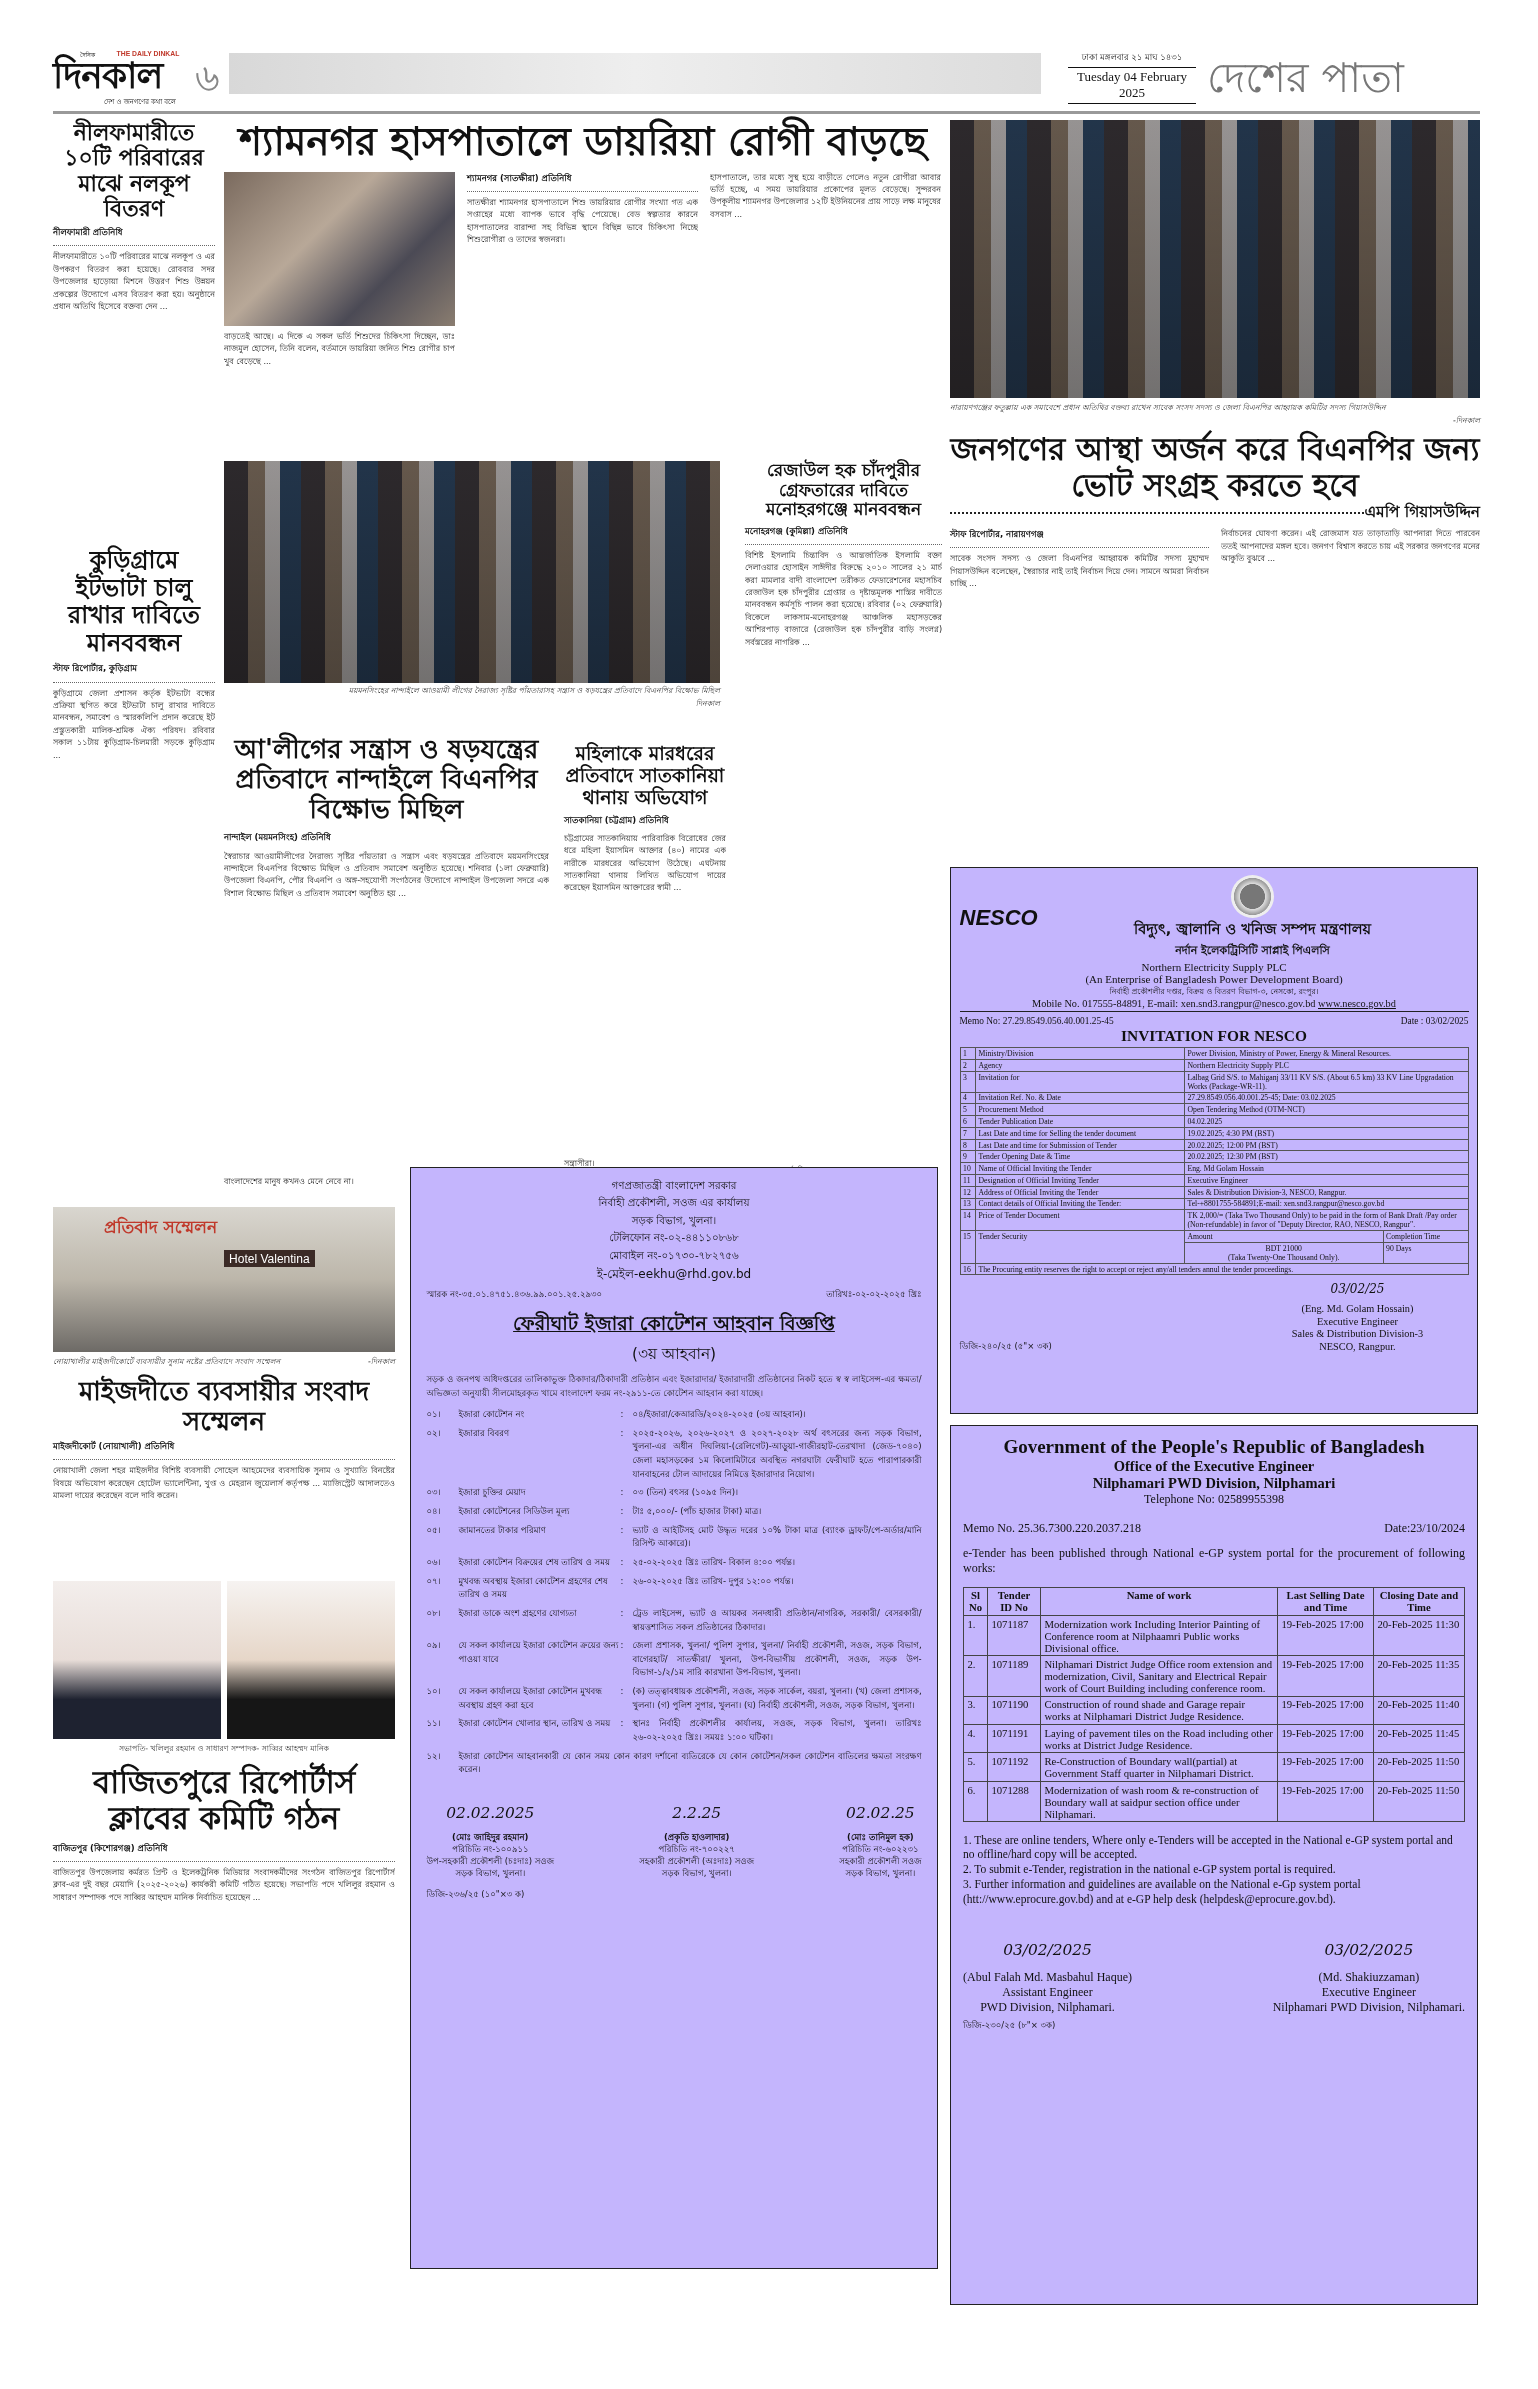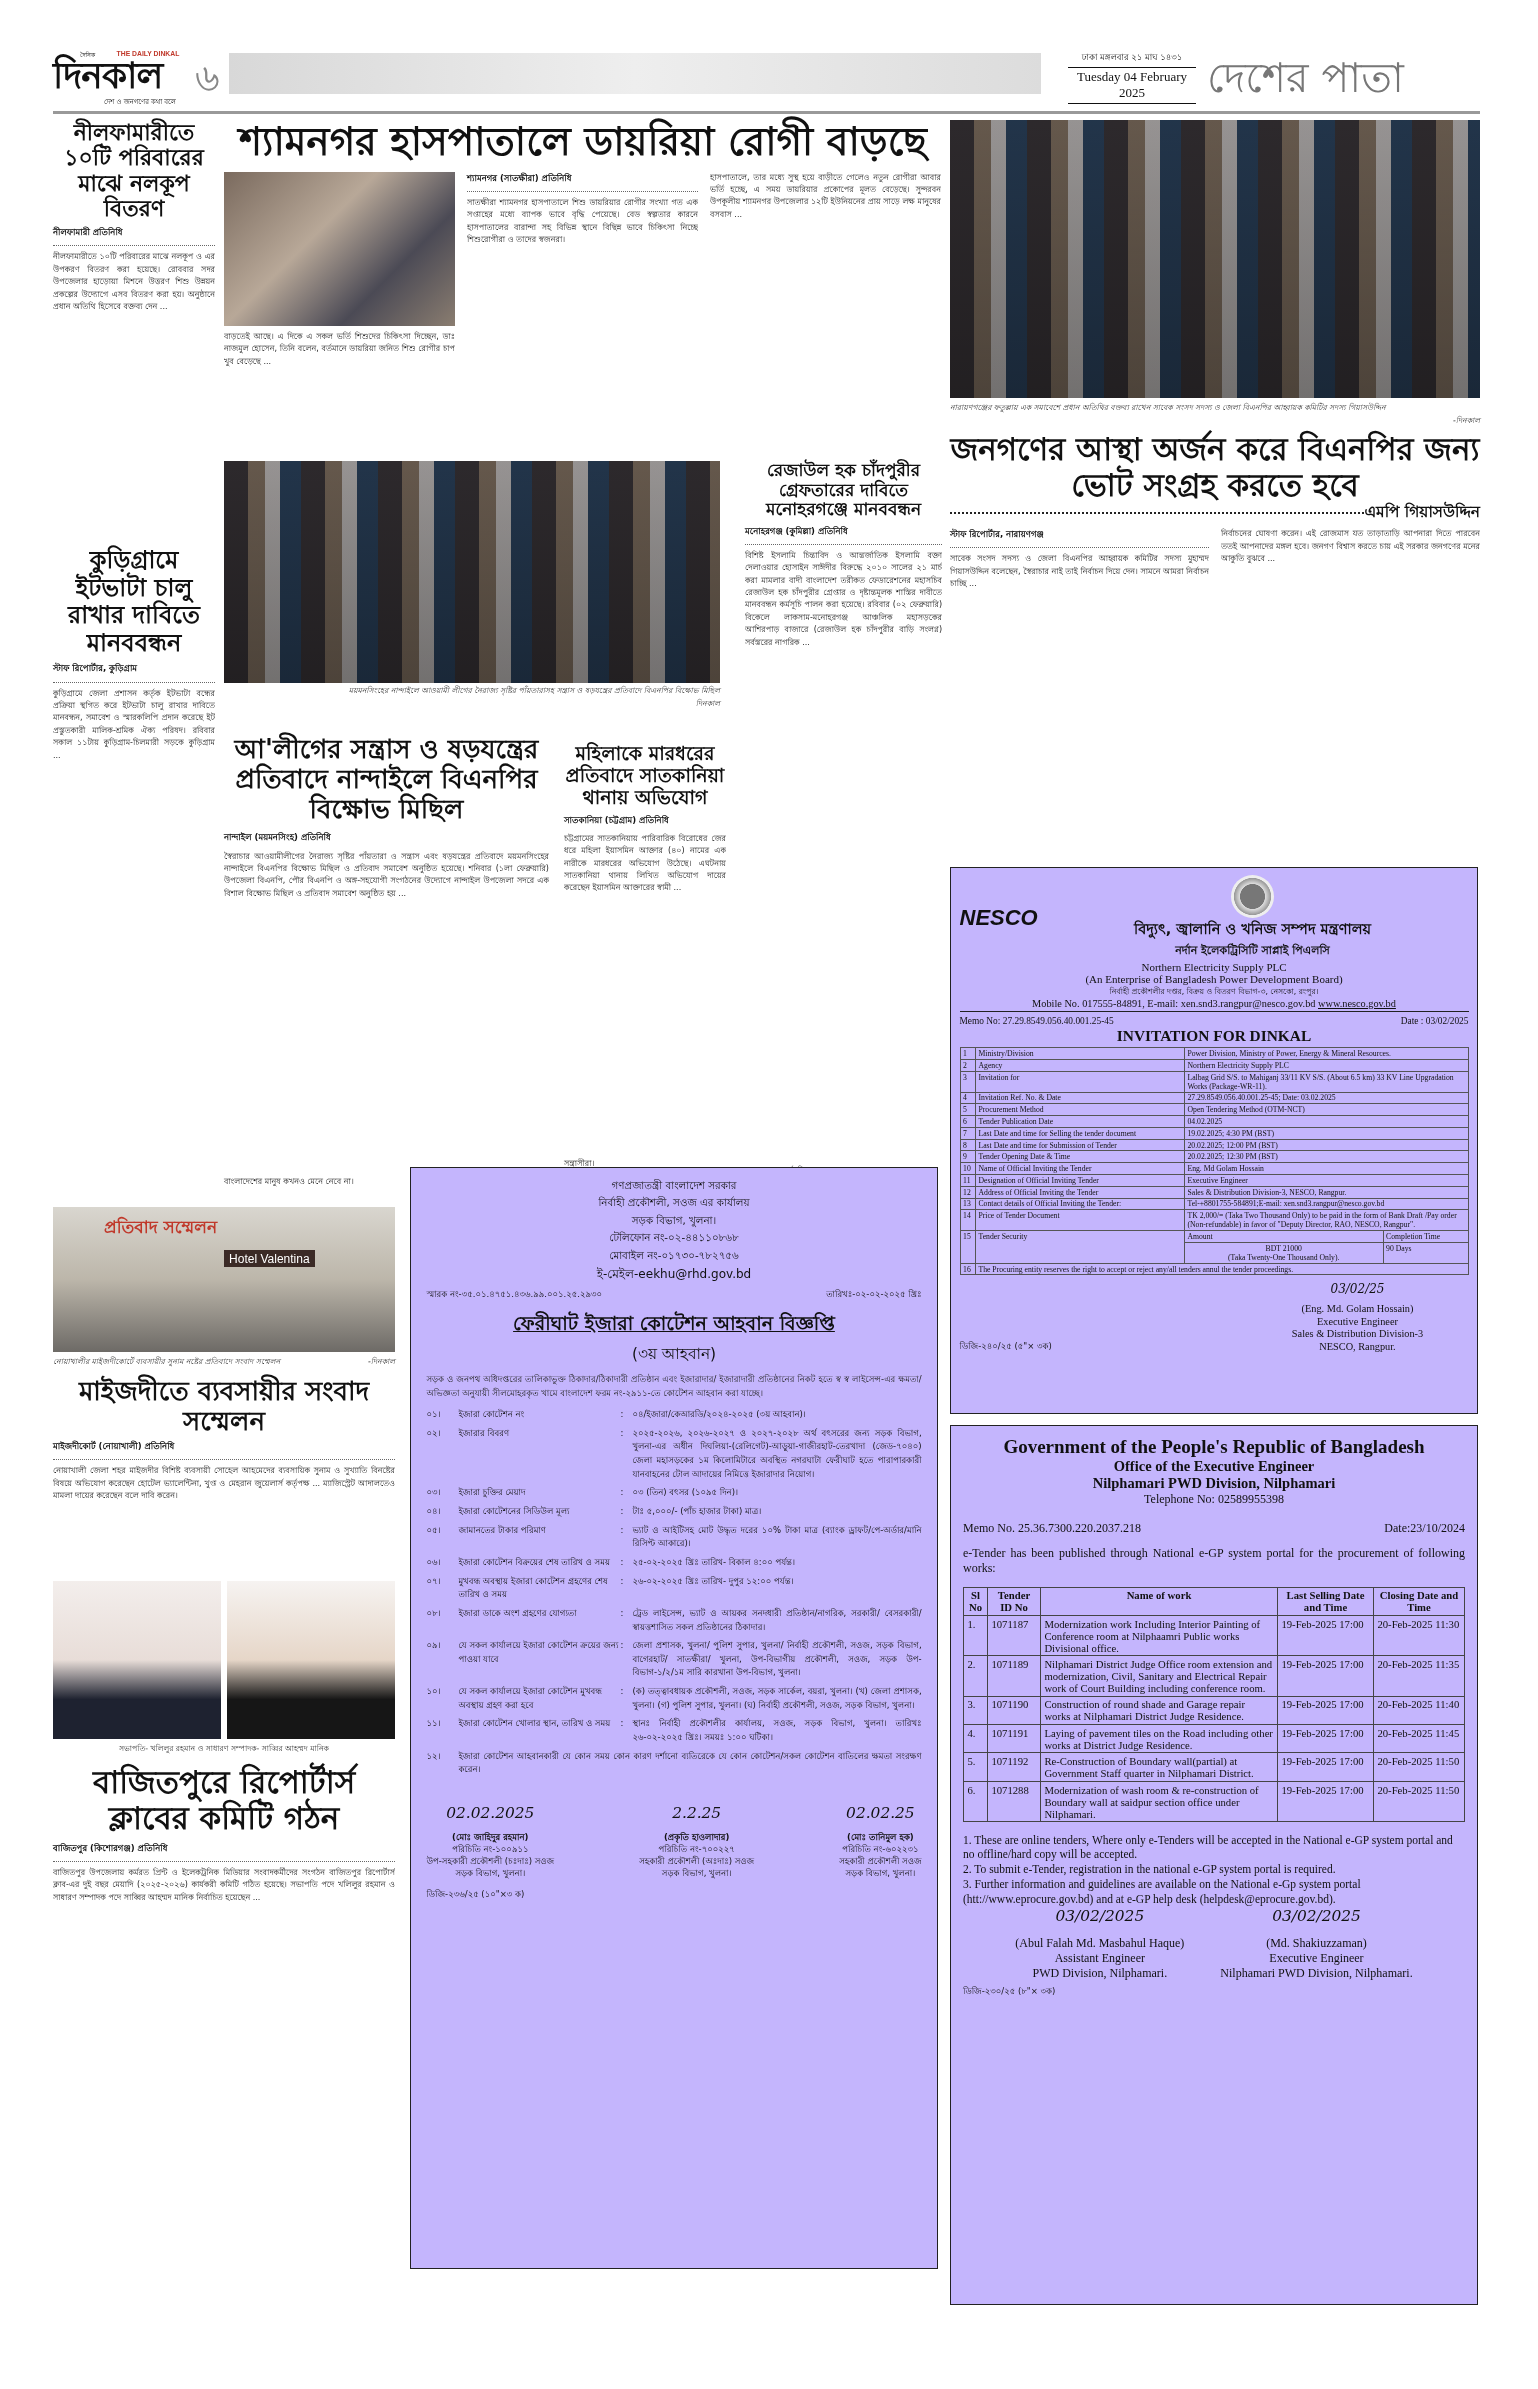--- a/index.html
+++ b/index.html
@@ -294,21 +294,21 @@
   <div class="n-center" style="font-family:'Liberation Serif',serif;font-size:11px;">(An Enterprise of Bangladesh Power Development Board)</div>
   <div class="n-center" style="font-family:'DejaVu Sans',sans-serif;font-size:7.7px;">নির্বাহী প্রকৌশলীর দপ্তর, বিক্রয় ও বিতরণ বিভাগ-৩, নেসকো, রংপুর।</div>
   <div class="n-center" style="font-family:'Liberation Serif',serif;font-size:10.3px;border-bottom:1.7px solid #222;padding-bottom:2.6px;">
     <span>Mobile No. 017555-84891, E-mail: xen.snd3.rangpur@nesco.gov.bd</span>
     <span style="text-decoration:underline;">www.nesco.gov.bd</span>
   </div>
   <div style="display:flex;justify-content:space-between;font-family:'Liberation Serif',serif;font-size:9.4px;margin-top:3.4px;">
     <span>Memo No: 27.29.8549.056.40.001.25-45</span>
     <span>Date : 03/02/2025</span>
   </div>
-  <div class="n-center" style="font-family:'Liberation Serif',serif;font-size:15.4px;font-weight:bold;margin:1.7px 0 1.7px;">INVITATION FOR DINKAL</div>
+  <div class="n-center" style="font-family:'Liberation Serif',serif;font-size:15.4px;font-weight:bold;margin:1.7px 0 1.7px;">INVITATION FOR NESCO</div>
   <table class="nesco-table">
     <tbody id="nesco-rows">
         <tr>
           <td style="width:15.4px">1</td>
           <td style="width:209px">Ministry/Division</td>
           <td colspan="2">Power Division, Ministry of Power, Energy &amp; Mineral Resources.</td>
         </tr>
         <tr>
           <td style="width:15.4px">2</td>
           <td style="width:209px">Agency</td>
@@ -470,21 +470,21 @@
           <td>19-Feb-2025 17:00</td>
           <td>20-Feb-2025 11:50</td>
         </tr>
       </tbody>
   </table>
   <div style="font-family:'Liberation Serif',serif;font-size:11.5px;line-height:1.3;margin-top:10.3px;">
     <div>1. These are online tenders, Where only e-Tenders will be accepted in the National e-GP system portal and no offline/hard copy will be accepted.</div>
     <div>2. To submit e-Tender, registration in the national e-GP system portal is required.</div>
     <div>3. Further information and guidelines are available on the National e-Gp system portal (htt://www.eprocure.gov.bd) and at e-GP help desk (helpdesk@eprocure.gov.bd).</div>
   </div>
-  <div style="display:flex;justify-content:center;align-items:flex-end;font-family:'Liberation Serif',serif;font-size:12px;gap:36px;">
+  <div style="display:flex;justify-content:space-between;align-items:flex-end;margin-top:34px;font-family:'Liberation Serif',serif;font-size:12px;gap:36px;">
     <div class="n-center">
       <div class="sig-scribble">03/02/2025</div>
       <div>(Abul Falah Md. Masbahul Haque)</div>
       <div>Assistant Engineer</div>
       <div>PWD Division, Nilphamari.</div>
     </div>
     <div class="n-center">
       <div class="sig-scribble">03/02/2025</div>
       <div>(Md. Shakiuzzaman)</div>
       <div>Executive Engineer</div>

